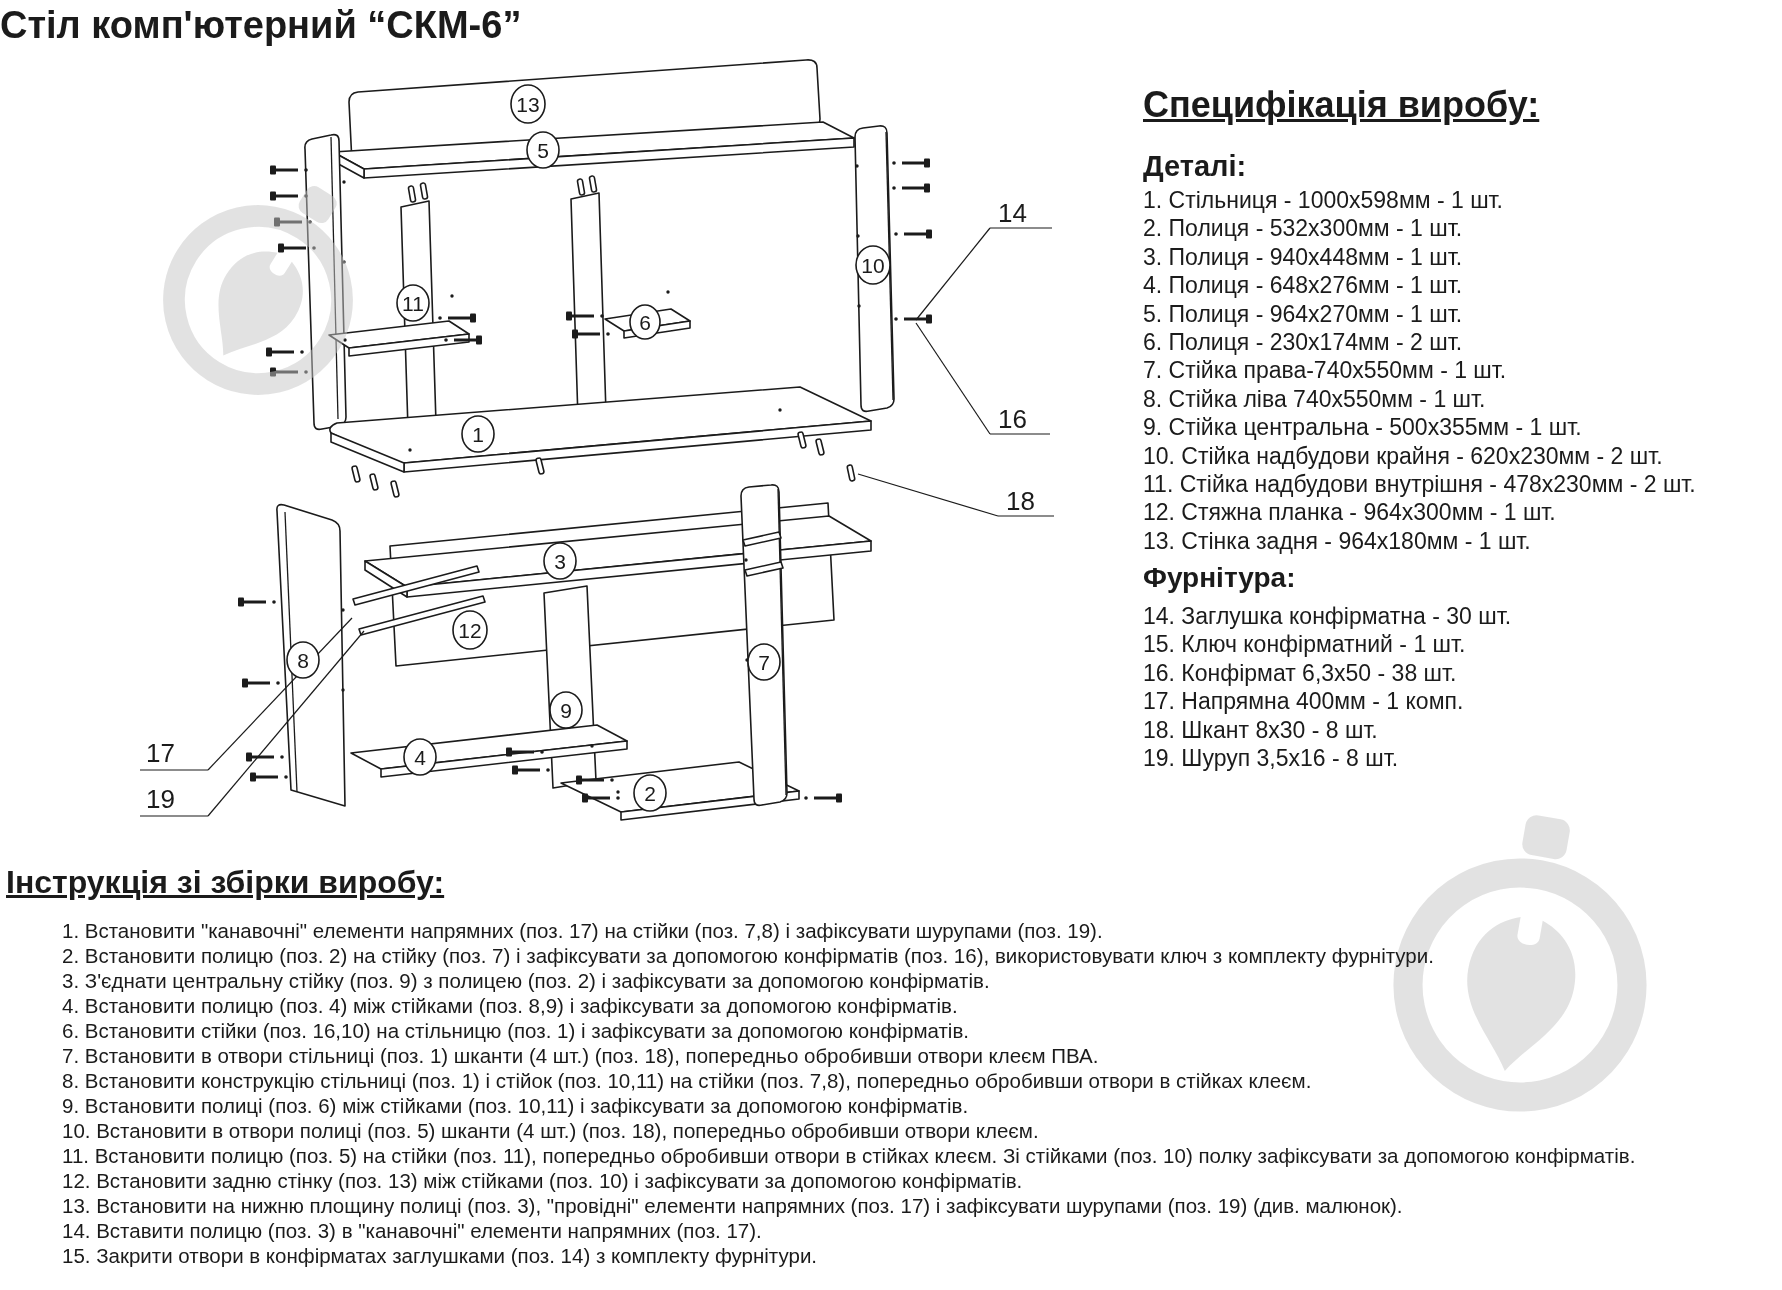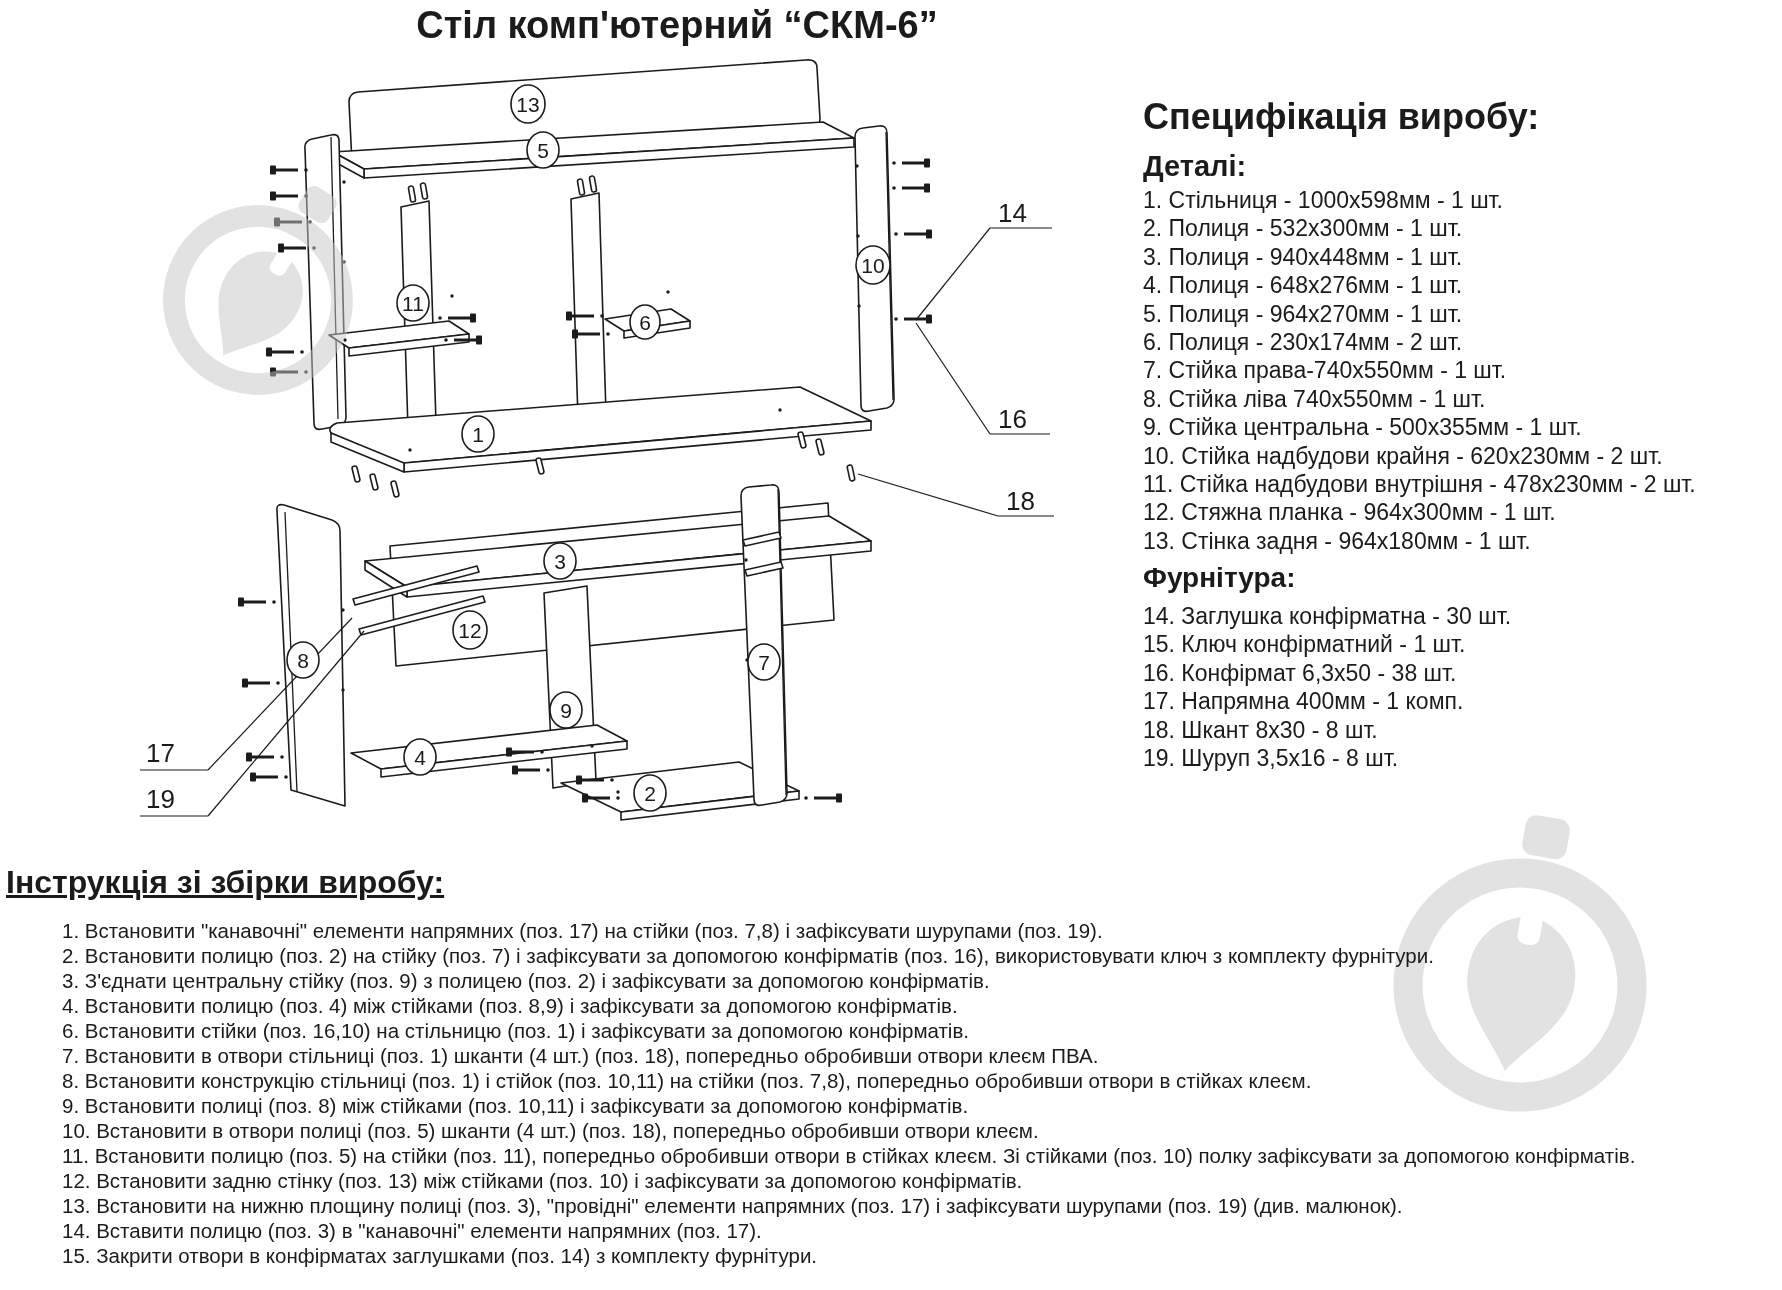--- a/index.html
+++ b/index.html
@@ -1,24 +1,24 @@
 <!DOCTYPE html>
 <html><head>
 <meta charset="utf-8">
 <style>
   html,body{margin:0;padding:0}
   body{
     width:1782px;height:1290px;background:#ffffff;position:relative;overflow:hidden;
     font-family:"Liberation Sans",sans-serif;color:#1b1b1b;
   }
   .abs{position:absolute}
-  #title{top:4px;left:0;width:1354px;text-align:center;font-size:38px;font-weight:700;z-index:3}
+  #title{top:4px;left:0;width:1354px;text-align:left;font-size:38px;font-weight:700;z-index:3}
   #diagram-svg{left:0;top:48px;z-index:1}
   #watermark-svg{left:0;top:0;z-index:2;pointer-events:none}
-  #spec-heading{left:1143px;top:96px;font-size:36px;font-weight:700;z-index:3;white-space:nowrap}
+  #spec-heading{left:1143px;top:84px;font-size:36px;font-weight:700;text-decoration:underline;z-index:3;white-space:nowrap}
   #details-heading{left:1143px;top:150px;font-size:29px;font-weight:700;z-index:3}
   #details-list{left:1143px;top:186px;z-index:3}
   #hardware-heading{left:1143px;top:562px;font-size:28px;font-weight:700;z-index:3}
   #hardware-list{left:1143px;top:602px;z-index:3}
   .spec-item{font-size:23px;line-height:28.4px;white-space:nowrap}
   #instr-heading{left:6px;top:864px;font-size:32px;font-weight:700;text-decoration:underline;z-index:3;white-space:nowrap}
   #steps{left:62px;top:918px;z-index:3}
   .step{font-size:20.5px;line-height:25px;white-space:nowrap}
   
   .pnl{fill:#ffffff;stroke:#1b1b1b;stroke-width:1.6;stroke-linejoin:round}
@@ -259,20 +259,20 @@
 
 <div class="abs" id="instr-heading">Інструкція зі збірки виробу:</div>
 <div class="abs" id="steps">
   <div class="step">1. Встановити "канавочні" елементи напрямних (поз. 17) на стійки (поз. 7,8) і зафіксувати шурупами (поз. 19).</div>
   <div class="step">2. Встановити полицю (поз. 2) на стійку (поз. 7) і зафіксувати за допомогою конфірматів (поз. 16), використовувати ключ з комплекту фурнітури.</div>
   <div class="step">3. З'єднати центральну стійку (поз. 9) з полицею (поз. 2) і зафіксувати за допомогою конфірматів.</div>
   <div class="step">4. Встановити полицю (поз. 4) між стійками (поз. 8,9) і зафіксувати за допомогою конфірматів.</div>
   <div class="step">6. Встановити стійки (поз. 16,10) на стільницю (поз. 1) і зафіксувати за допомогою конфірматів.</div>
   <div class="step">7. Встановити в отвори стільниці (поз. 1) шканти (4 шт.) (поз. 18), попередньо обробивши отвори клеєм ПВА.</div>
   <div class="step">8. Встановити конструкцію стільниці (поз. 1) і стійок (поз. 10,11) на стійки (поз. 7,8), попередньо обробивши отвори в стійках клеєм.</div>
-  <div class="step">9. Встановити полиці (поз. 8) між стійками (поз. 10,11) і зафіксувати за допомогою конфірматів.</div>
+  <div class="step">9. Встановити полиці (поз. 6) між стійками (поз. 10,11) і зафіксувати за допомогою конфірматів.</div>
   <div class="step">10. Встановити в отвори полиці (поз. 5) шканти (4 шт.) (поз. 18), попередньо обробивши отвори клеєм.</div>
   <div class="step">11. Встановити полицю (поз. 5) на стійки (поз. 11), попередньо обробивши отвори в стійках клеєм. Зі стійками (поз. 10) полку зафіксувати за допомогою конфірматів.</div>
   <div class="step">12. Встановити задню стінку (поз. 13) між стійками (поз. 10) і зафіксувати за допомогою конфірматів.</div>
   <div class="step">13. Встановити на нижню площину полиці (поз. 3), "провідні" елементи напрямних (поз. 17) і зафіксувати шурупами (поз. 19) (див. малюнок).</div>
   <div class="step">14. Вставити полицю (поз. 3) в "канавочні" елементи напрямних (поз. 17).</div>
   <div class="step">15. Закрити отвори в конфірматах заглушками (поз. 14) з комплекту фурнітури.</div>
 </div>
 
 </body></html>

